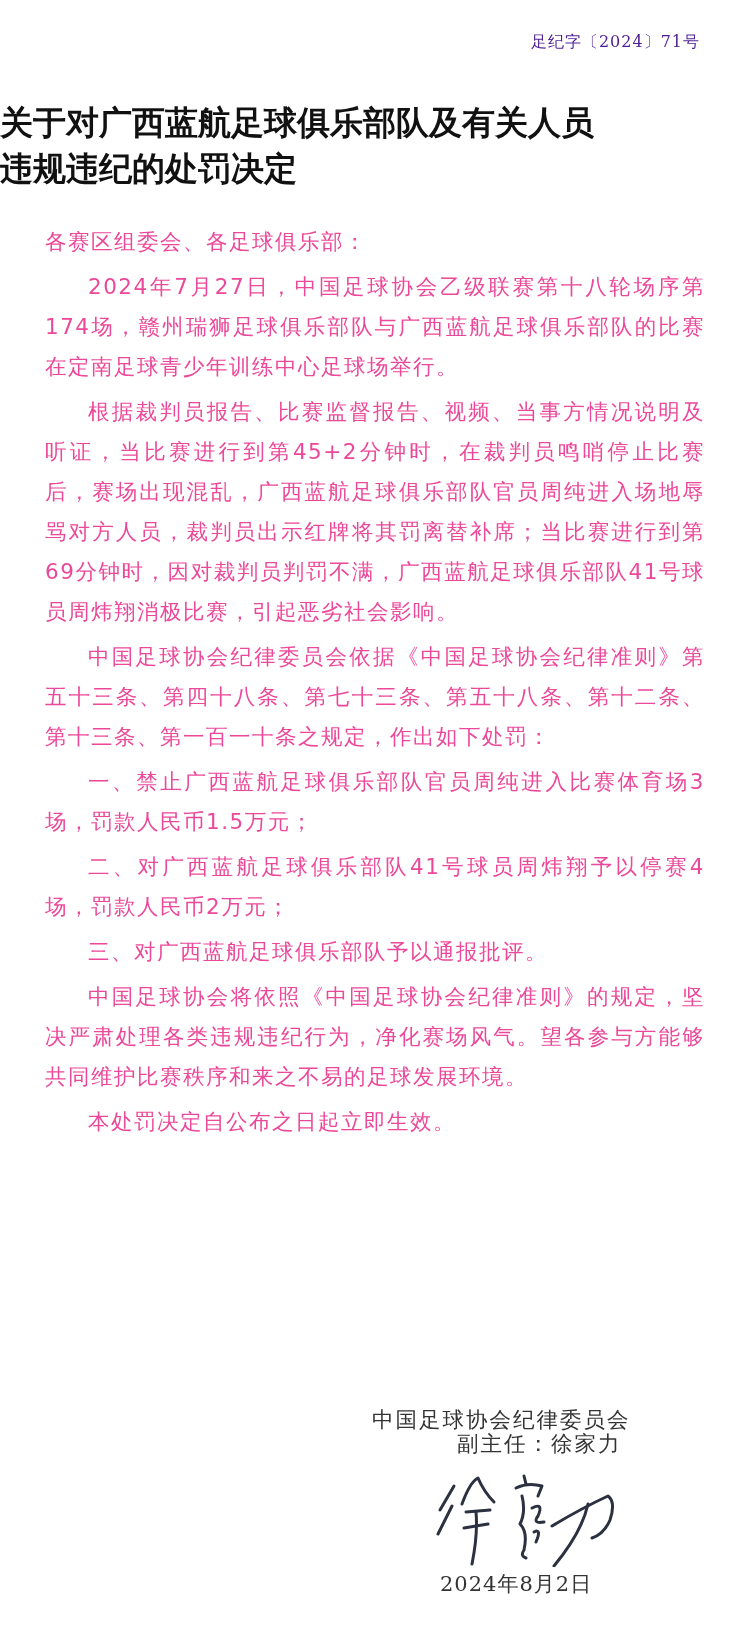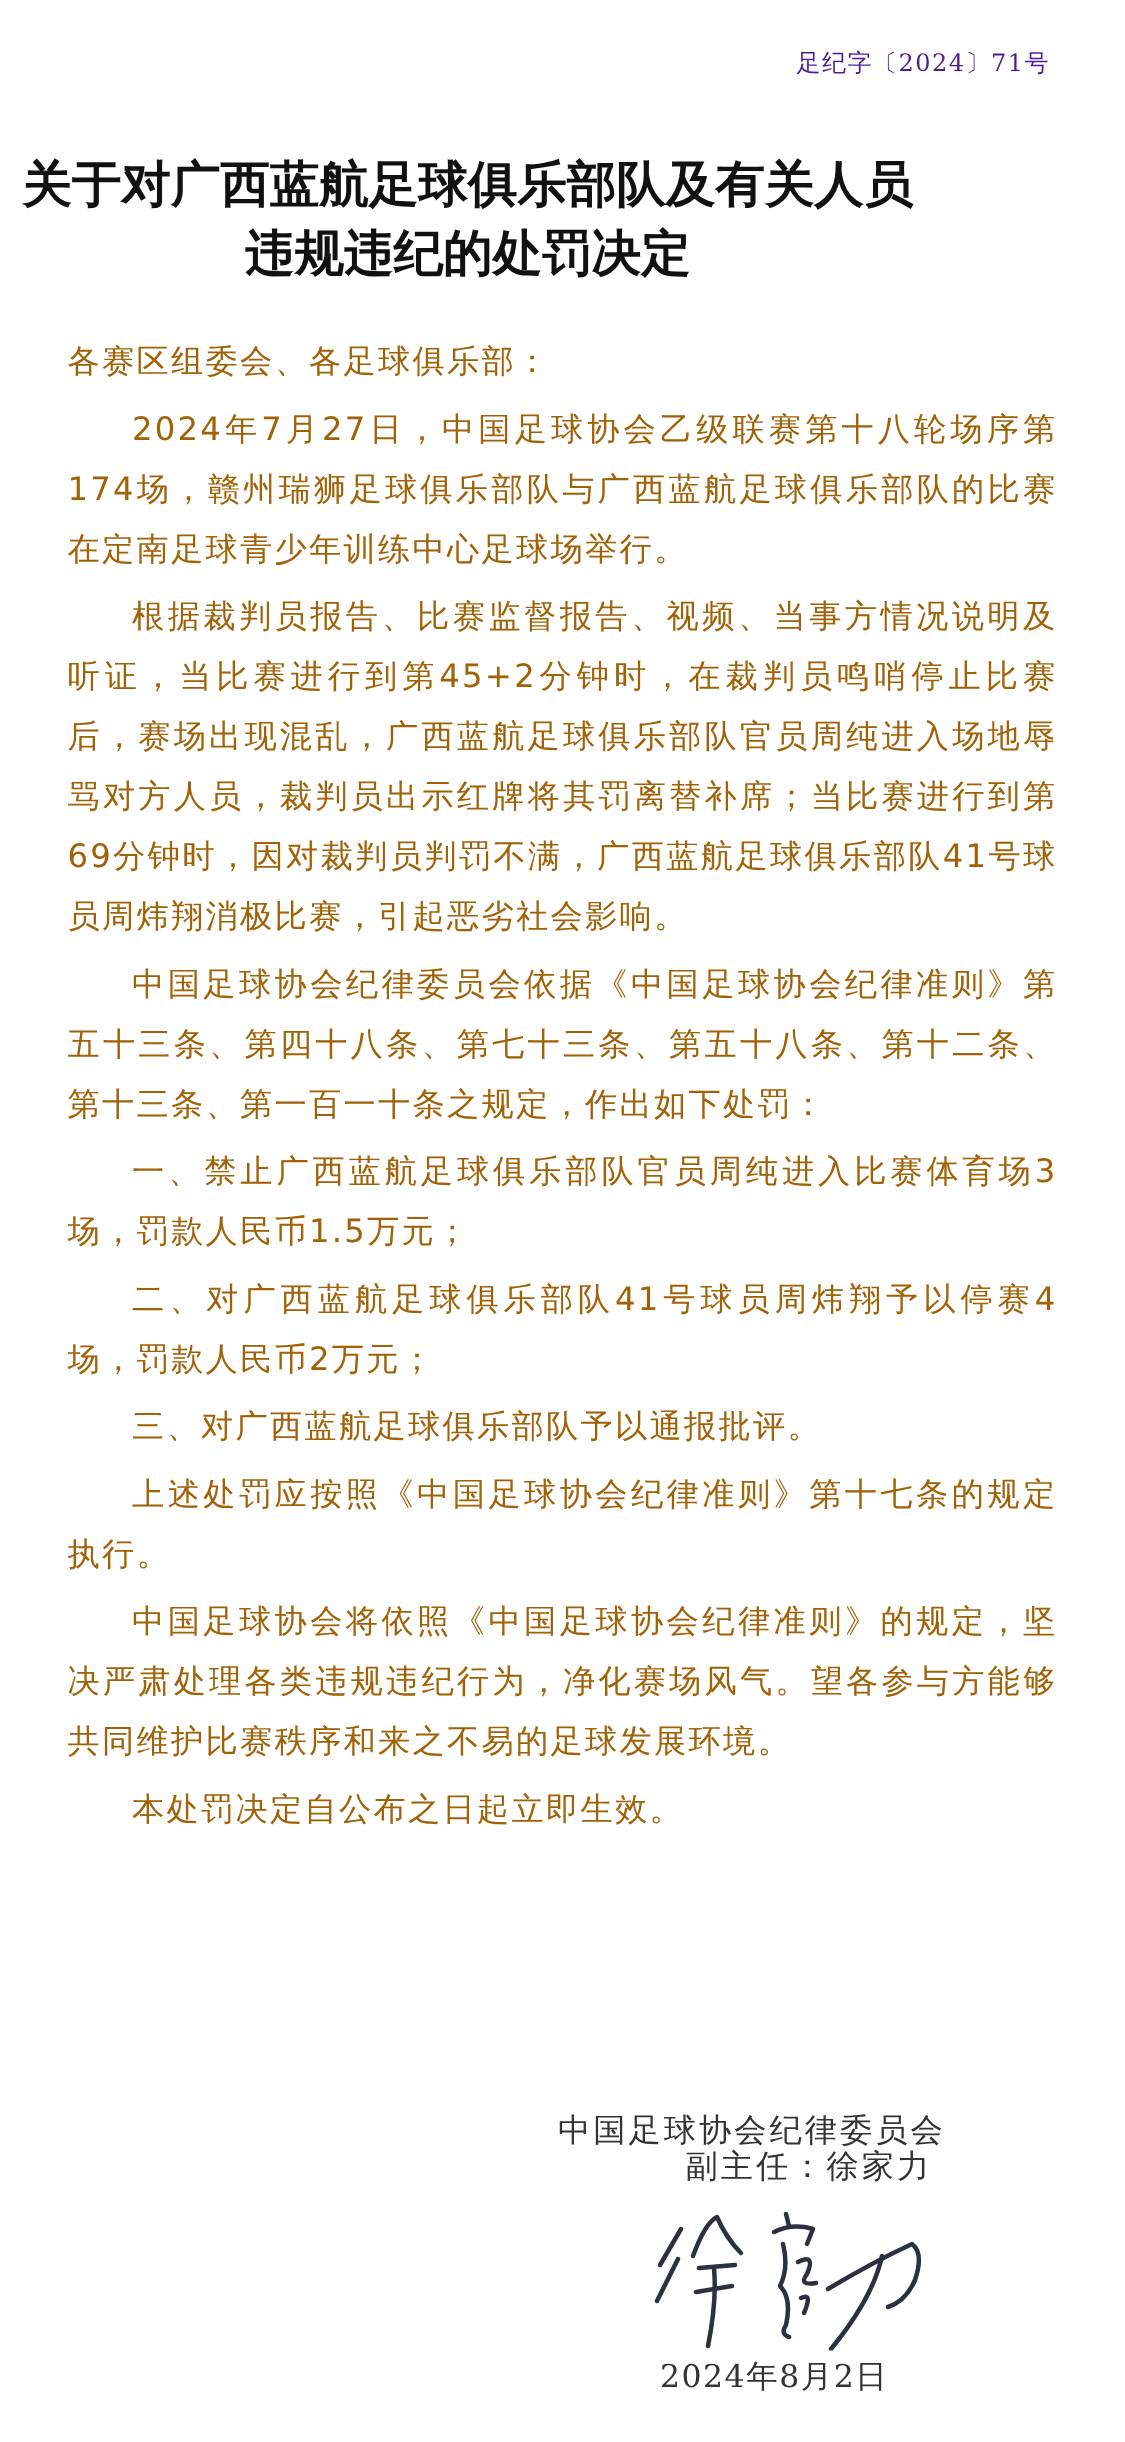--- a/index.html
+++ b/index.html
@@ -21,37 +21,37 @@
       right: 50px;
       font-size: 16px;
       letter-spacing: 1px;
       color: #4c1d95;
     }
     .title {
       position: absolute;
       top: 100px;
       left: 0;
       width: 624px;
-      text-align: center;
+      text-align: left;
       font-family: "DejaVu Serif", "Liberation Serif", serif;
       font-weight: bold;
       font-size: 33px;
       line-height: 46px;
       color: #111;
       letter-spacing: 0px;
     }
     .title div { white-space: nowrap; }
     .body {
       position: absolute;
       top: 222px;
       left: 45px;
       width: 660px;
       font-size: 21.5px;
       line-height: 40px;
-      color: #a16207;
+      color: #ec4899;
       text-align: justify;
       letter-spacing: 1.5px;
       font-family: "DejaVu Sans", "Liberation Sans", sans-serif;
     }
     .body p {
       margin: 0 0 5px 0;
       text-indent: 2em;
     }
     .body p.salutation {
       text-indent: 0;
@@ -108,21 +108,20 @@
 </div>
 
 <div class="body">
   <p class="salutation">各赛区组委会、各足球俱乐部：</p>
   <p>2024年7月27日，中国足球协会乙级联赛第十八轮场序第174场，赣州瑞狮足球俱乐部队与广西蓝航足球俱乐部队的比赛在定南足球青少年训练中心足球场举行。</p>
   <p>根据裁判员报告、比赛监督报告、视频、当事方情况说明及听证，当比赛进行到第45+2分钟时，在裁判员鸣哨停止比赛后，赛场出现混乱，广西蓝航足球俱乐部队官员周纯进入场地辱骂对方人员，裁判员出示红牌将其罚离替补席；当比赛进行到第69分钟时，因对裁判员判罚不满，广西蓝航足球俱乐部队41号球员周炜翔消极比赛，引起恶劣社会影响。</p>
   <p>中国足球协会纪律委员会依据《中国足球协会纪律准则》第五十三条、第四十八条、第七十三条、第五十八条、第十二条、第十三条、第一百一十条之规定，作出如下处罚：</p>
   <p>一、禁止广西蓝航足球俱乐部队官员周纯进入比赛体育场3场，罚款人民币1.5万元；</p>
   <p>二、对广西蓝航足球俱乐部队41号球员周炜翔予以停赛4场，罚款人民币2万元；</p>
   <p>三、对广西蓝航足球俱乐部队予以通报批评。</p>
-  <p>上述处罚应按照《中国足球协会纪律准则》第十七条的规定执行。</p>
   <p>中国足球协会将依照《中国足球协会纪律准则》的规定，坚决严肃处理各类违规违纪行为，净化赛场风气。望各参与方能够共同维护比赛秩序和来之不易的足球发展环境。</p>
   <p>本处罚决定自公布之日起立即生效。</p>
 </div>
 
 <div class="signature">
   <div class="sig-org">中国足球协会纪律委员会</div>
   <div class="sig-role">副主任：徐家力</div>
   <svg class="sig-handwriting" viewBox="0 0 190 95">
     <g fill="none" stroke="#2b3140" stroke-width="3" stroke-linecap="round" stroke-linejoin="round">
 

